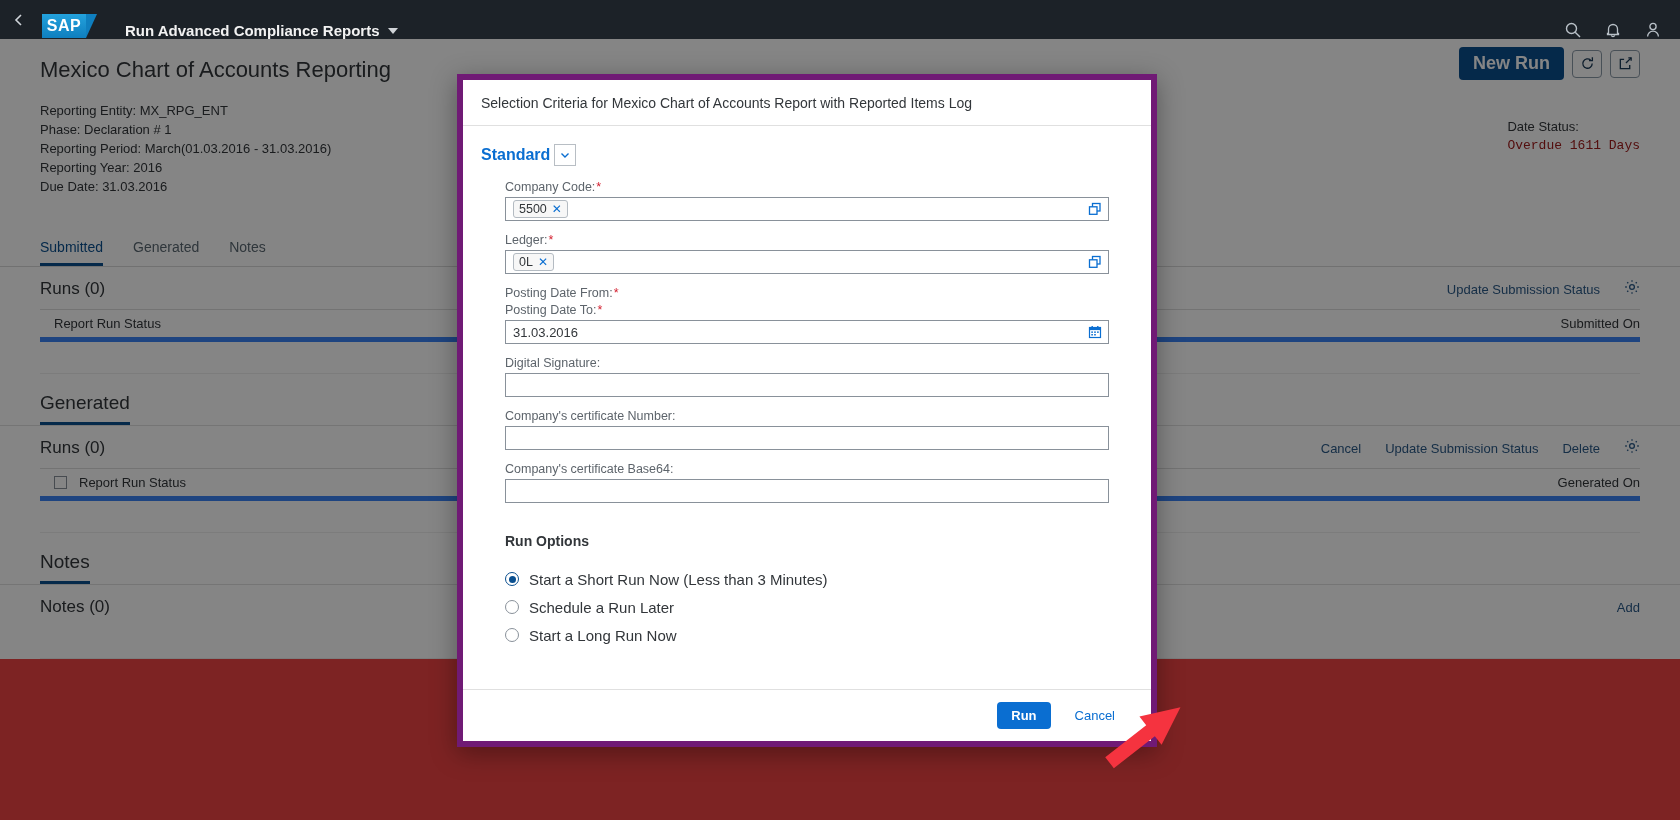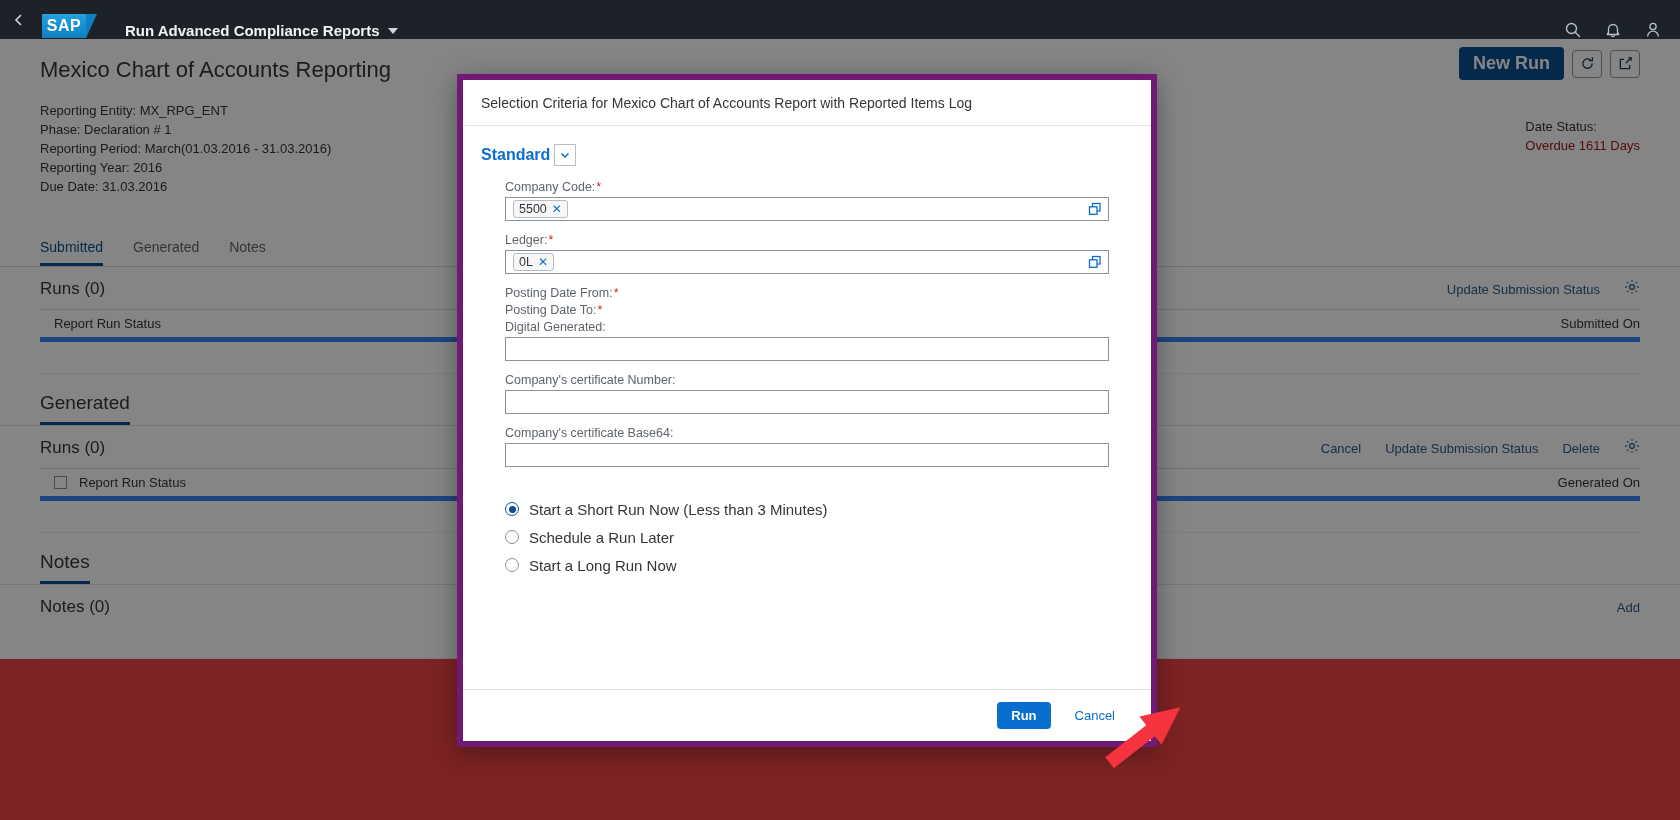--- a/index.html
+++ b/index.html
@@ -86,21 +86,21 @@
   .obj-title {
     font-size: 22px; color: #32363a; font-weight: normal;
     margin: 6px 0 18px 0;
   }
   .obj-facts { font-size: 13px; color: #32363a; line-height: 19px; }
   .obj-right {
     position: absolute; right: 40px; top: 78px;
     font-size: 13px; color: #32363a; line-height: 19px;
     text-align: left;
   }
-  .overdue { color: #a01b1b; }
+  .overdue { color: #a01b1b; font-family: Liberation Mono, monospace; }
   .hdr-actions {
     position: absolute; right: 40px; top: 8px;
     display: flex; align-items: center; gap: 8px;
   }
   .btn-emph {
     background: #0a4f8f; color: #fff;
     border: none; border-radius: 4px;
     font-size: 18px; font-weight: bold;
     padding: 6px 14px; cursor: pointer;
     font-family: Liberation Sans, sans-serif;
@@ -496,34 +496,51 @@
 
       
       <div class="f-label">
         <span>Posting Date From:</span><span class="req">*</span>
       </div>
 
       
       <div class="f-label">
         <span>Posting Date To:</span><span class="req">*</span>
       </div>
-
-      
-      <div class="f-label">Digital Generated:</div>
+      <div class="f-input">
+        <span class="val">31.03.2016</span>
+        <span class="f-icon-btn">
+          <svg width="14" height="14" viewBox="0 0 14 14">
+            <rect x="1.5" y="2.5" width="11" height="10" fill="none" stroke="#0a6ed1" stroke-width="1.2"></rect>
+            <rect x="1.5" y="2.5" width="11" height="2.6" fill="#0a6ed1"></rect>
+            <line x1="4.2" y1="1" x2="4.2" y2="3.2" stroke="#0a6ed1" stroke-width="1.4"></line>
+            <line x1="9.8" y1="1" x2="9.8" y2="3.2" stroke="#0a6ed1" stroke-width="1.4"></line>
+            <rect x="3.3" y="6.4" width="1.6" height="1.5" fill="#0a6ed1"></rect>
+            <rect x="6.2" y="6.4" width="1.6" height="1.5" fill="#0a6ed1"></rect>
+            <rect x="9.1" y="6.4" width="1.6" height="1.5" fill="#0a6ed1"></rect>
+            <rect x="3.3" y="9.0" width="1.6" height="1.5" fill="#0a6ed1"></rect>
+            <rect x="6.2" y="9.0" width="1.6" height="1.5" fill="#0a6ed1"></rect>
+          </svg>
+        </span>
+      </div>
+
+      
+      <div class="f-label">Digital Signature:</div>
       <input class="f-plain" value="" style="">
 
       
       <div class="f-label">Company's certificate Number:</div>
       <input class="f-plain" value="" style="">
 
       
       <div class="f-label">Company's certificate Base64:</div>
       <input class="f-plain" value="" style="">
     </div>
 
+    <div class="run-options-title">Run Options</div>
 
     <div class="radio-list">
       <div class="radio-row">
         <span class="radio sel"></span>
         <span class="radio-label">Start a Short Run Now (Less than 3 Minutes)</span>
       </div>
       <div class="radio-row">
         <span class="radio"></span>
         <span class="radio-label">Schedule a Run Later</span>
       </div>

